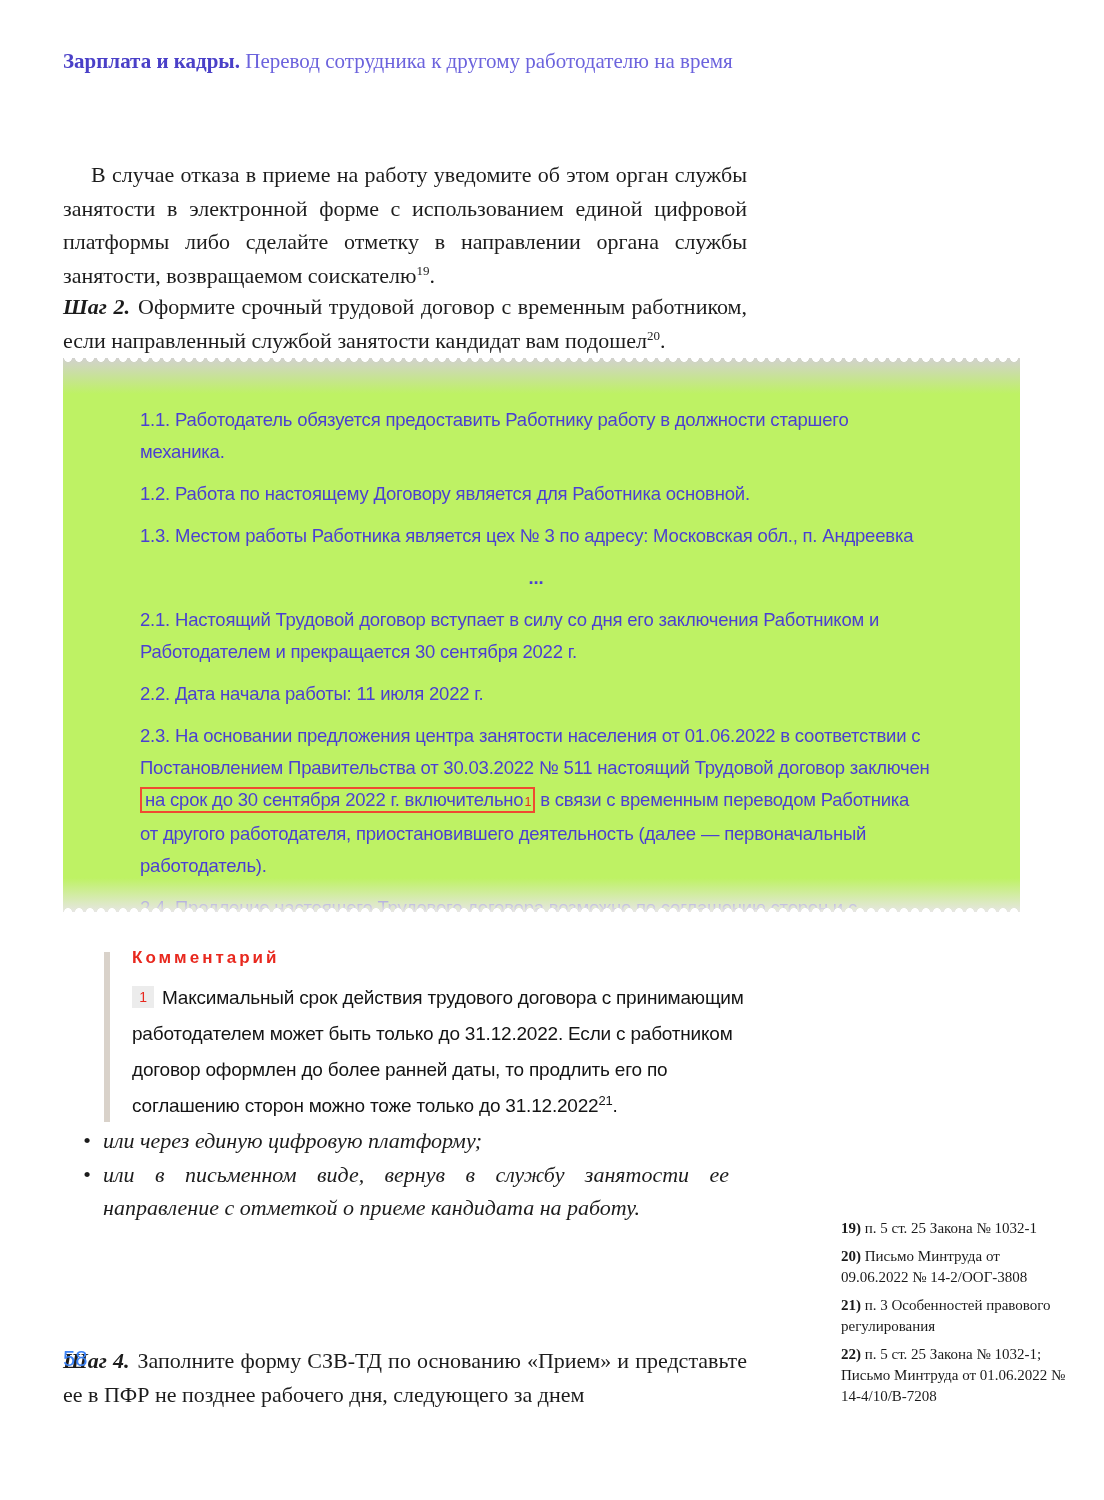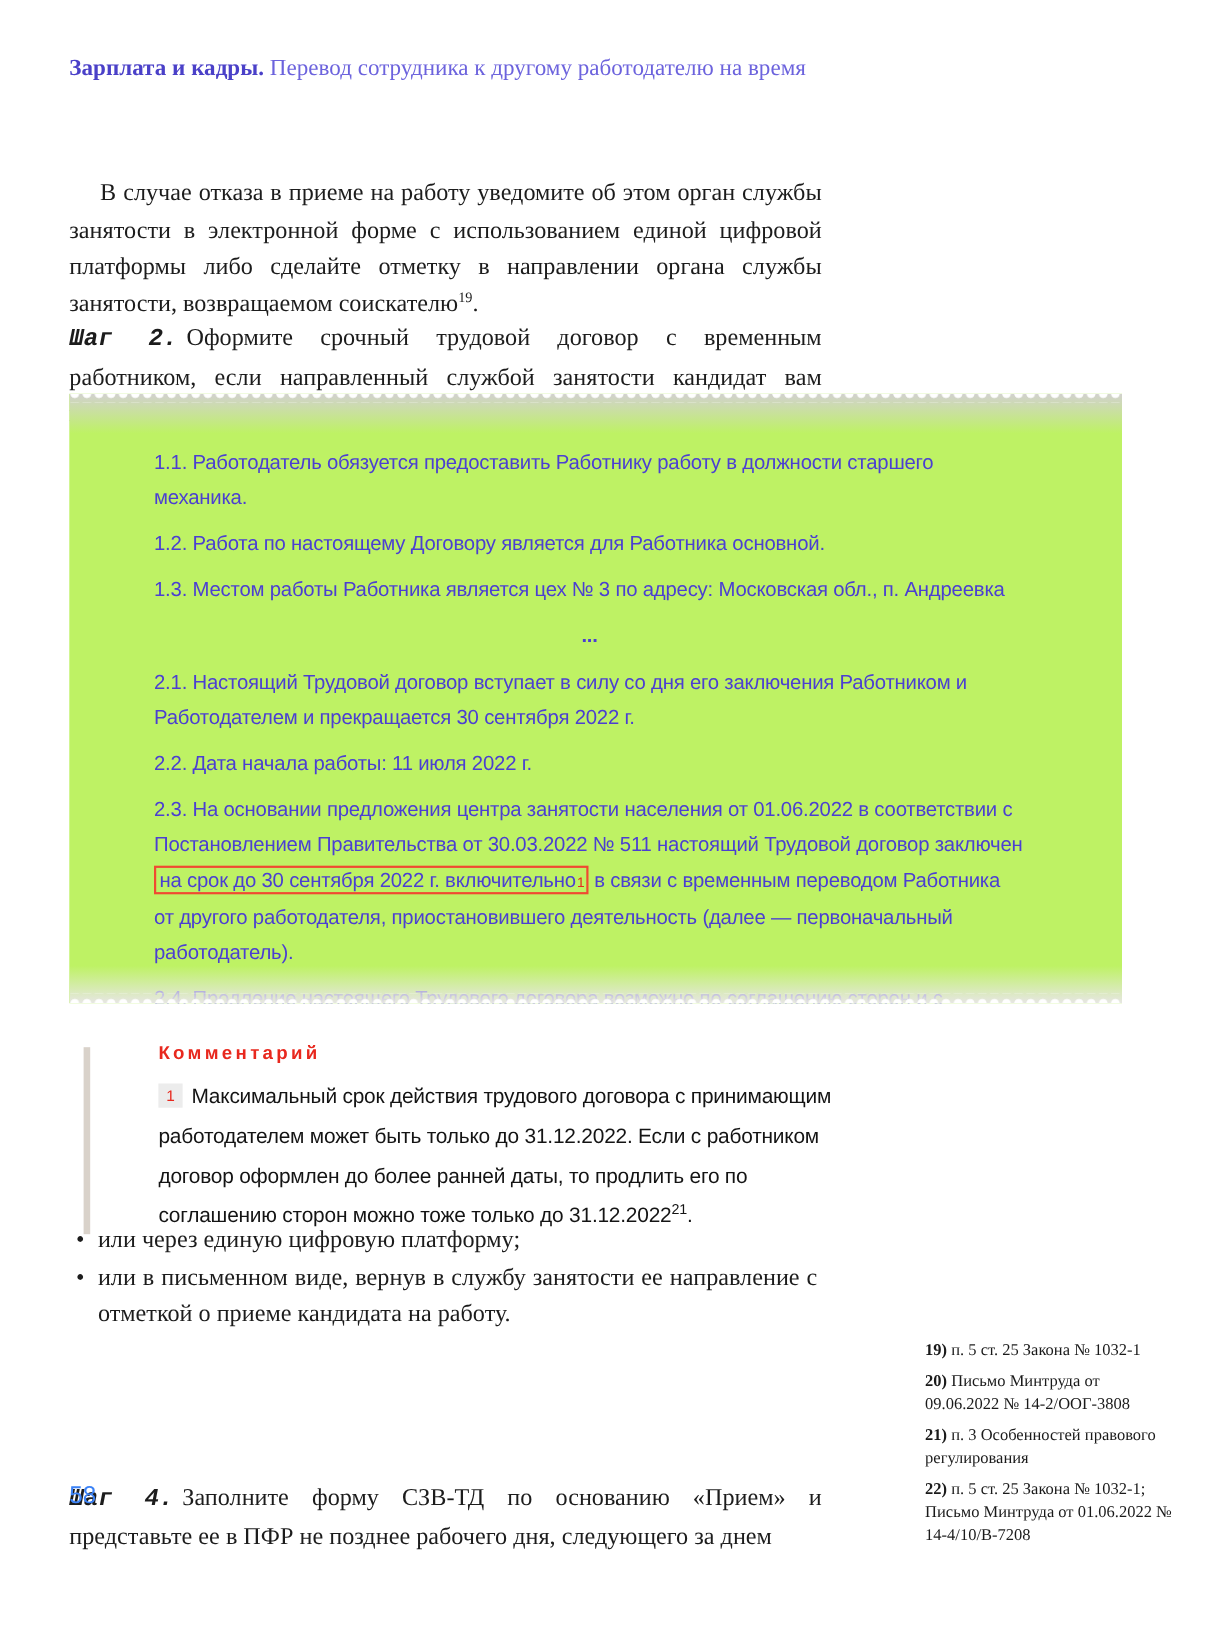--- a/index.html
+++ b/index.html
@@ -7,21 +7,21 @@
     width:1104px;height:1500px;position:relative;background:#ffffff;
     font-family:"Liberation Serif", serif;color:#1c1c1c;overflow:hidden;
   }
   
   .pg-header{position:absolute;left:63px;top:48px;width:980px;font-size:21px;line-height:26px;}
   .pg-header .brand{color:#4a40c8;font-weight:bold;}
   .pg-header .doc-title{color:#6c63dd;}
   
   .para{position:absolute;left:63px;width:684px;font-size:22px;line-height:33.5px;text-align:justify;}
   .para.indent{text-indent:28px;}
-  .step-label{font-weight:bold;font-style:italic;padding-right:8px;font-family:Liberation Mono, monospace;}
+  .step-label{font-weight:bold;font-style:italic;padding-right:8px;}
   sup.fn{font-size:13px;line-height:0;vertical-align:super;}
   
   .sample-box{
     position:absolute;left:63px;top:358px;width:957px;height:554px;overflow:hidden;
     background:#bef264;box-sizing:border-box;padding:46px 88px 0 77px;
     font-family:"Liberation Sans", sans-serif;font-size:18.5px;line-height:32px;
     color:#4b3fd2;letter-spacing:-0.2px;
   }
   .sample-box .grad-top{position:absolute;top:0;left:0;right:0;height:36px;
     background:linear-gradient(#d2d1cf,rgba(247,246,244,0));}
@@ -31,30 +31,30 @@
   .sample-box .grad-bottom{position:absolute;bottom:0;left:0;right:0;height:34px;
     background:linear-gradient(rgba(247,246,244,0),#e7e6e4);}
   .sample-box .perf-bottom{position:absolute;bottom:0;left:0;right:0;height:9px;
     background-image:radial-gradient(circle at 5px 9px,#ffffff 3.6px,rgba(255,255,255,0) 4.2px);
     background-size:11px 9px;background-repeat:repeat-x;}
   .clause{margin:0 0 10px 0;}
   .ellipsis-row{text-align:center;font-weight:bold;margin:0 0 10px 0;}
   .highlight-frame{border:2px solid #f04a31;padding:0 2px 1px 3px;}
   .comment-ref{color:#e8281e;font-size:12.5px;padding-left:1px;}
   
-  .comment-block{position:absolute;left:76px;top:948px;width:662px;
-    font-family:"Liberation Sans", sans-serif;padding-left:40px;}
+  .comment-block{position:absolute;left:104px;top:948px;width:662px;
+    font-family:"Liberation Sans", sans-serif;}
   .comment-bar{position:absolute;left:0;top:4px;bottom:2px;width:6px;background:#d9d2ca;}
   .comment-inner{margin-left:28px;}
   .comment-heading{color:#e8281e;font-weight:bold;font-size:17px;letter-spacing:3px;margin-bottom:12px;}
   .comment-text{font-size:19px;line-height:36px;color:#141414;letter-spacing:-0.2px;text-align:left;}
   .comment-marker{display:inline-block;width:22px;height:22px;line-height:22px;text-align:center;
     background:#ececec;color:#e8281e;font-size:14px;margin-right:8px;vertical-align:2px;}
   
-  .bullets{margin:4px;padding:0;list-style:none;}
+  .bullets{margin:18px;padding:0;list-style:none;font-style:italic;}
   .bullets li{position:relative;padding-left:22px;text-align:justify;}
   .bullets li::before{content:"\2022";position:absolute;left:2px;}
   
   .footnotes{position:absolute;left:793px;top:1218px;width:228px;
     font-size:15px;line-height:21px;color:#1a1a1a;margin-left:48px;}
   .footnotes .fn-item{margin-bottom:7px;}
   .footnotes .fn-num{font-weight:bold;}
   
   .page-number{position:absolute;left:63px;top:1346px;font-family:"Liberation Sans",sans-serif;
     font-size:22px;color:#3b82f6;}

